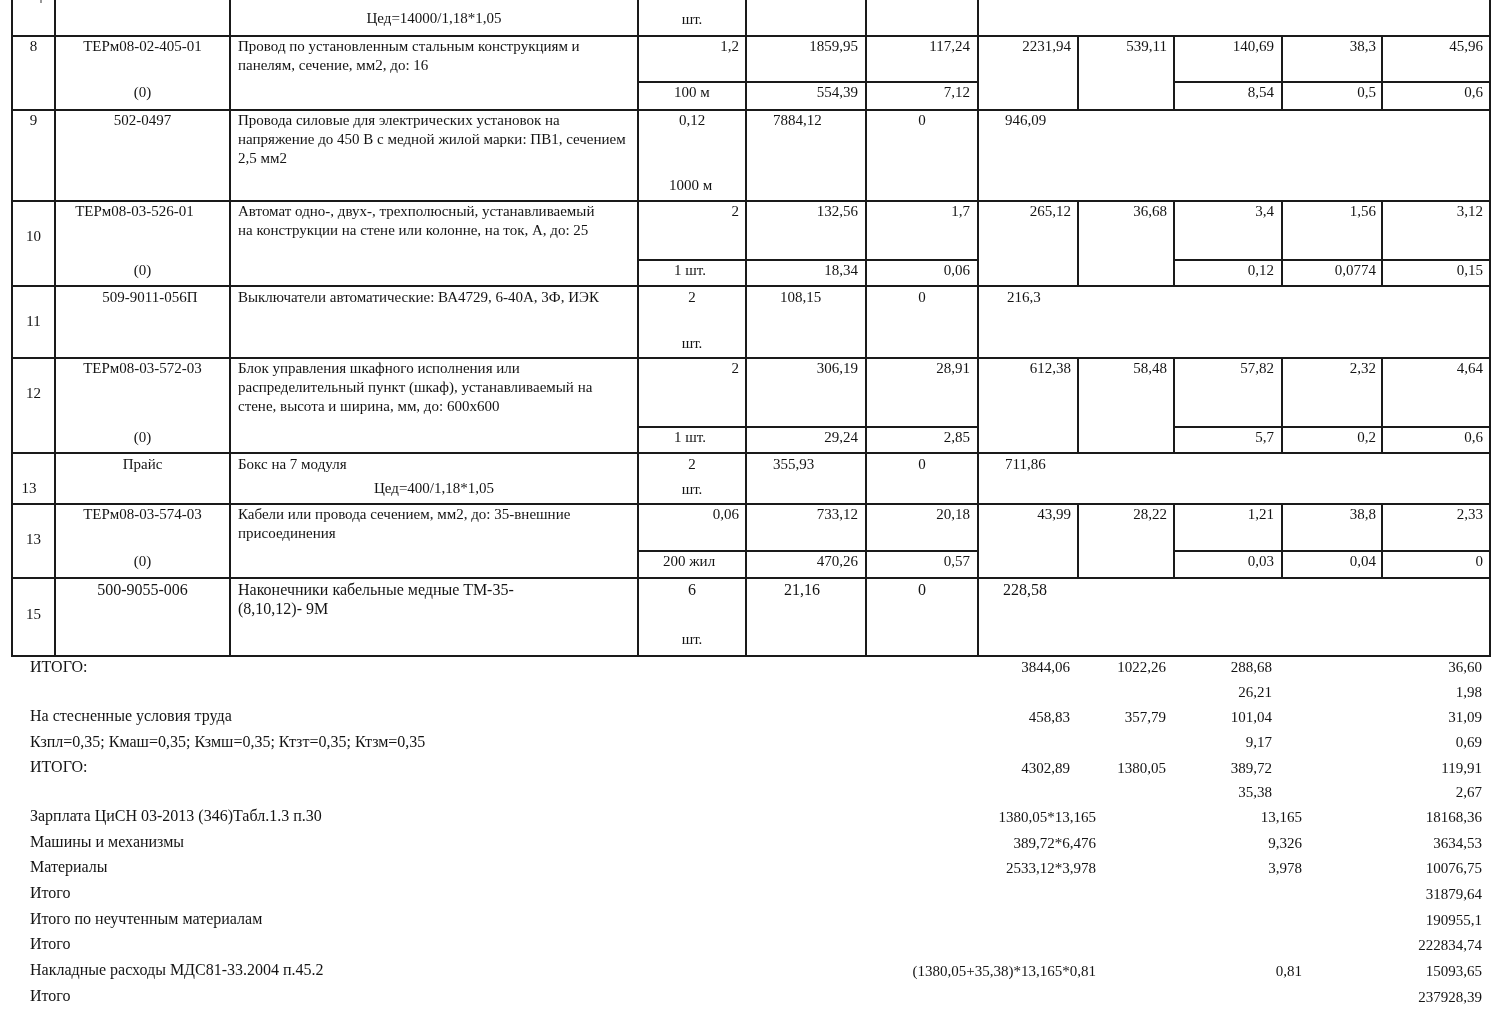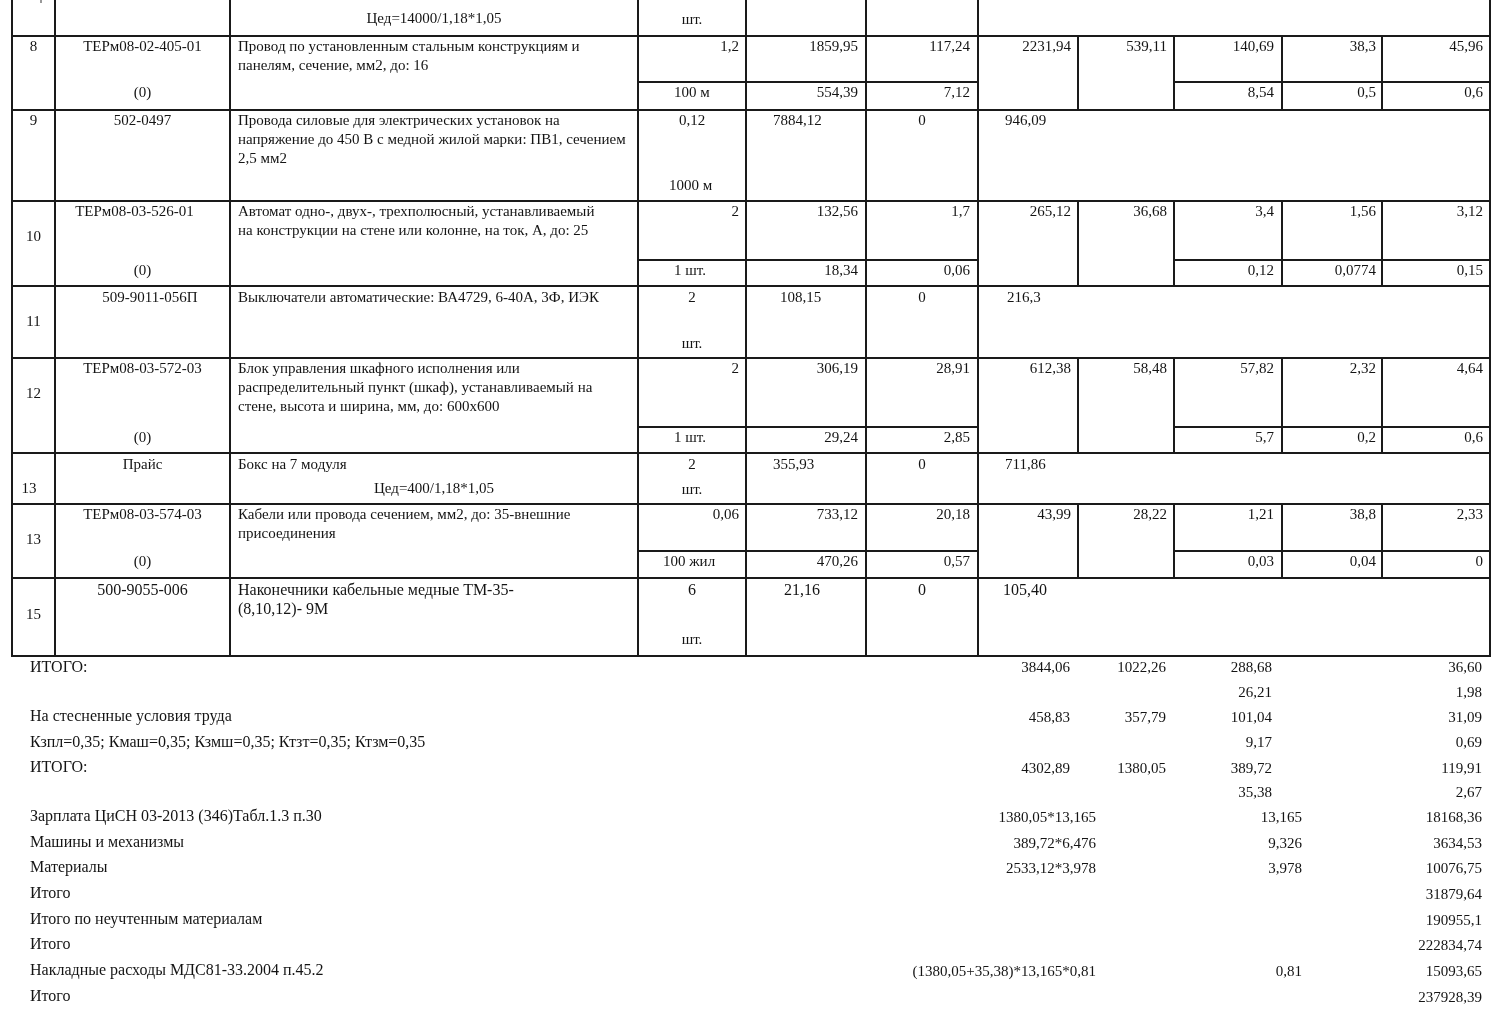--- a/index.html
+++ b/index.html
@@ -184,21 +184,21 @@
     <div class="t c" style="left:867px;width:110px;top:455px">0</div>
     <div class="t" style="left:1005px;top:455px">711,86</div>
   </div>
 
   <div>
     <div class="t c" style="left:13px;width:41px;top:530px">13</div>
     <div class="t c" style="left:56px;width:173px;top:505px">ТЕРм08-03-574-03</div>
     <div class="t c" style="left:56px;width:173px;top:552px">(0)</div>
     <div class="desc" style="left:238px;width:392px;top:505px">Кабели или провода сечением, мм2, до: 35-внешние присоединения</div>
     <div class="t r" style="left:639px;width:100px;top:505px">0,06</div>
-    <div class="t" style="left:663px;top:552px">100 жил</div>
+    <div class="t" style="left:663px;top:552px">200 жил</div>
     <div class="t r" style="left:747px;width:111px;top:505px">733,12</div>
     <div class="t r" style="left:747px;width:111px;top:552px">470,26</div>
     <div class="t r" style="left:867px;width:103px;top:505px">20,18</div>
     <div class="t r" style="left:867px;width:103px;top:552px">0,57</div>
     <div class="t r" style="left:979px;width:92px;top:505px">43,99</div>
     <div class="t r" style="left:1079px;width:88px;top:505px">28,22</div>
     <div class="t r" style="left:1175px;width:99px;top:505px">1,21</div>
     <div class="t r" style="left:1175px;width:99px;top:552px">0,03</div>
     <div class="t r" style="left:1283px;width:93px;top:505px">38,8</div>
     <div class="t r" style="left:1283px;width:93px;top:552px">0,04</div>
@@ -207,21 +207,21 @@
   </div>
 
   <div>
     <div class="t c" style="left:13px;width:41px;top:605px">15</div>
     <div class="t c big" style="left:56px;width:173px;top:580px">500-9055-006</div>
     <div class="desc big" style="left:238px;width:310px;top:580px">Наконечники кабельные медные ТМ-35-(8,10,12)- 9М</div>
     <div class="t c big" style="left:639px;width:106px;top:580px">6</div>
     <div class="t c" style="left:639px;width:106px;top:630px">шт.</div>
     <div class="t big" style="left:784px;top:580px">21,16</div>
     <div class="t c big" style="left:867px;width:110px;top:580px">0</div>
-    <div class="t big" style="left:1003px;top:580px">105,40</div>
+    <div class="t big" style="left:1003px;top:580px">228,58</div>
   </div>
 
   <div>
 
     <div class="sum-label" style="top:657px">ИТОГО:</div>
     <div class="sum-num" style="left:980px;width:90px;top:657px">3844,06</div>
     <div class="sum-num" style="left:1080px;width:86px;top:657px">1022,26</div>
     <div class="sum-num" style="left:1180px;width:92px;top:657px">288,68</div>
     <div class="sum-num" style="left:1380px;width:102px;top:657px">36,60</div>
 

